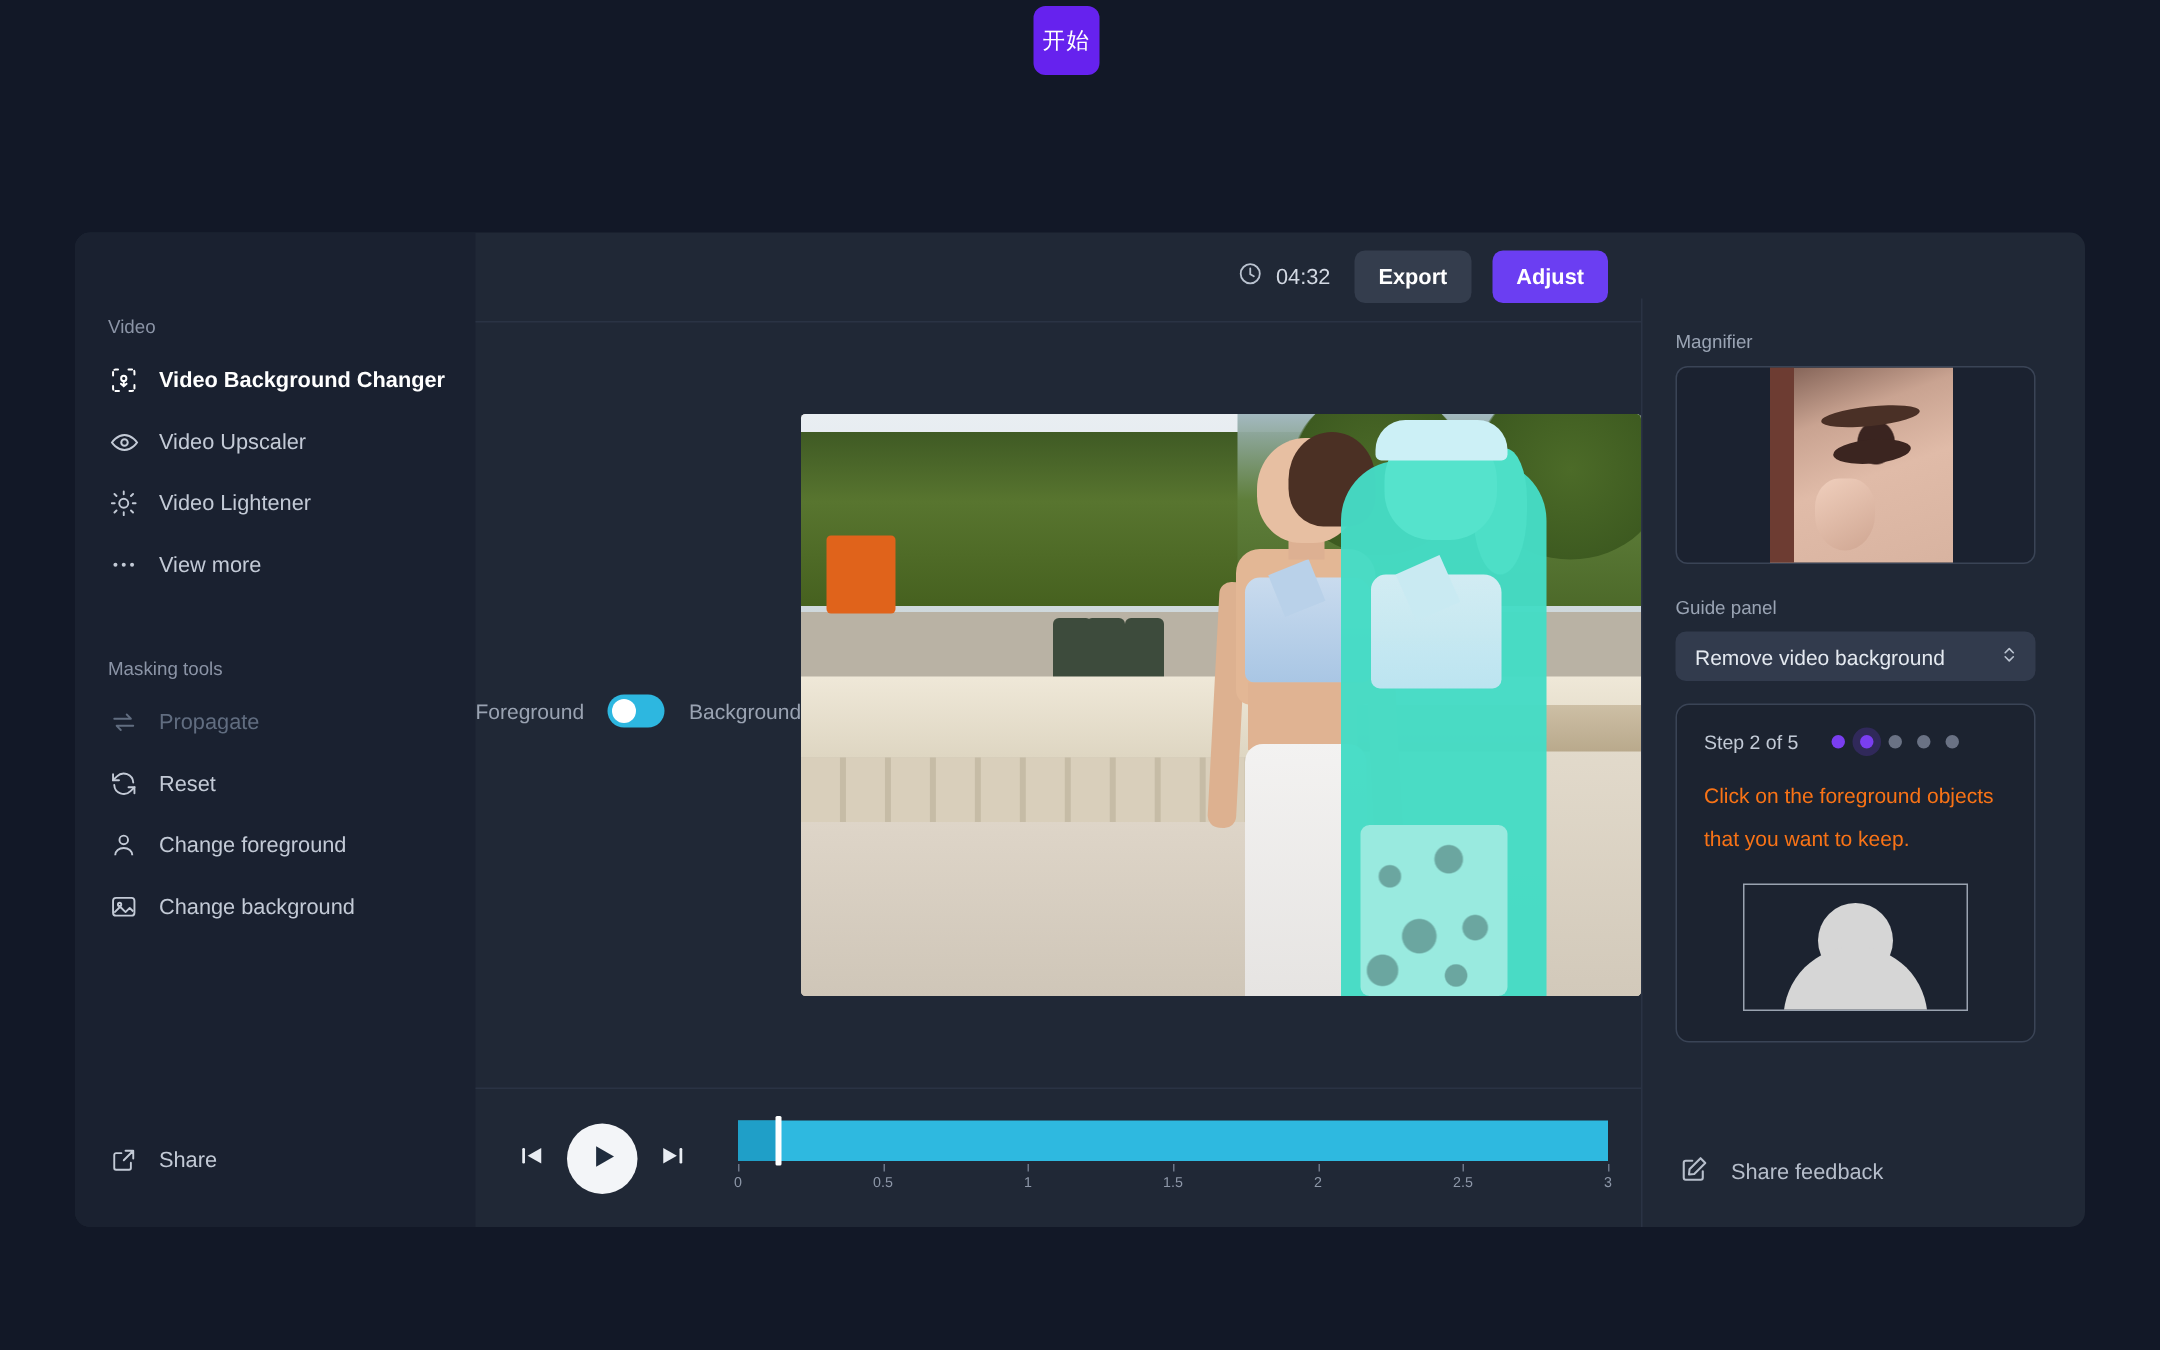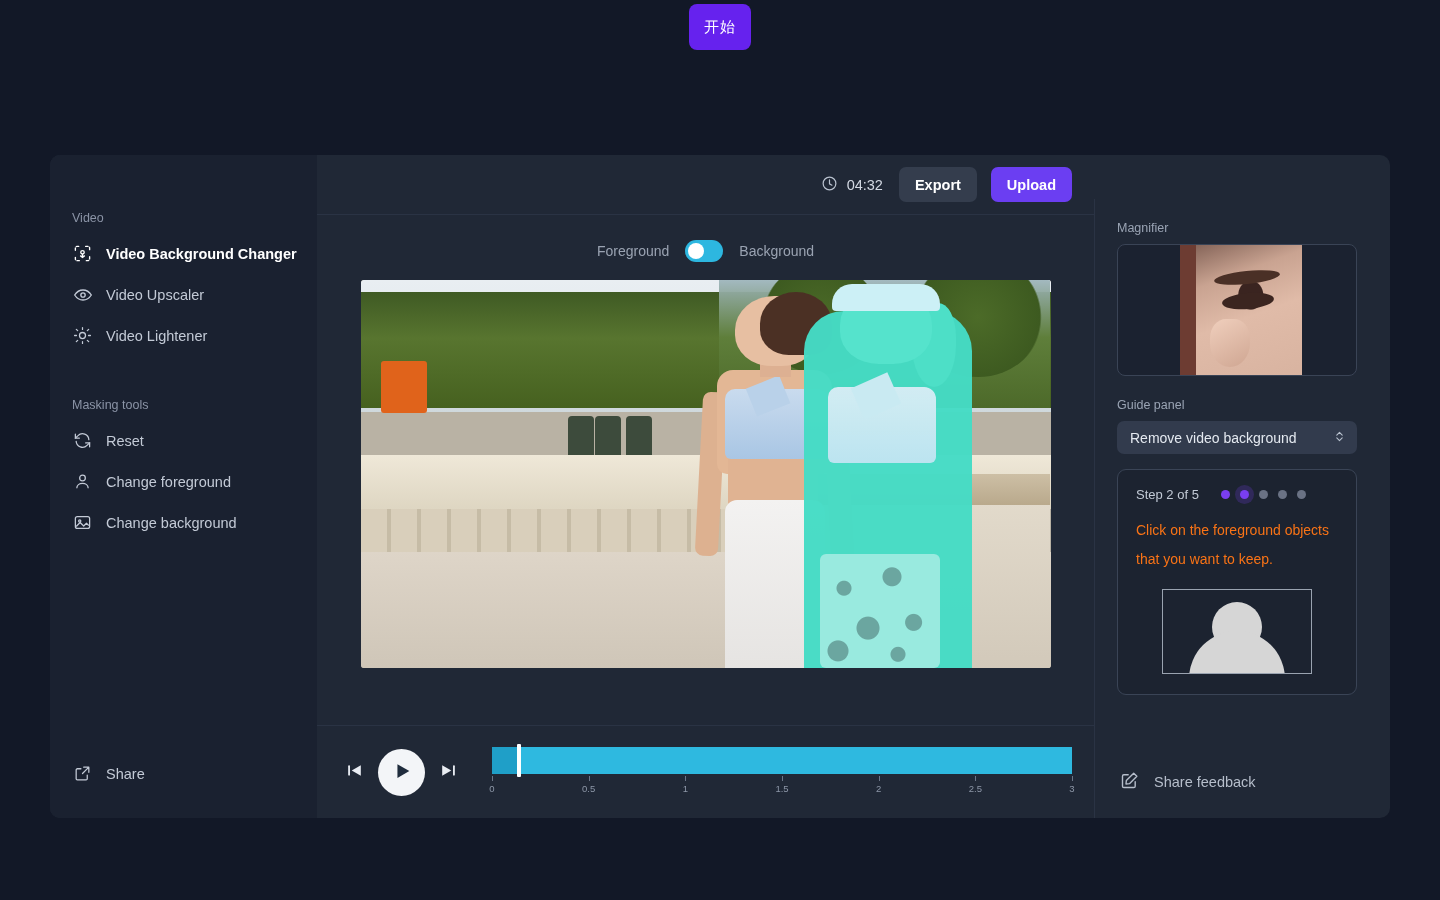--- a/index.html
+++ b/index.html
@@ -7,21 +7,21 @@
     width: 1440px; height: 900px;
     background: #121827;
     font-family: "Liberation Sans", sans-serif;
     overflow: hidden;
   }
   .page { position: relative; width: 1440px; height: 900px; }
 
   
   .start-btn {
     position: absolute; left: 689px; top: 4px;
-    width: 62px; height: 46px;
+    width: 44px; height: 46px;
     background: #6622ee; border: none; border-radius: 8px;
     color: #fff; font-size: 15px; letter-spacing: 1px;
     display: flex; align-items: center; justify-content: center;
     cursor: pointer;
   }
 
   
   .app {
     position: absolute; left: 50px; top: 155px;
     width: 1340px; height: 663px;
@@ -73,21 +73,21 @@
     color: #d3d9e3; font-size: 14.5px; margin-right: 2px; }
   .btn {
     border: none; border-radius: 7px; cursor: pointer;
     font-size: 14.5px; font-weight: bold; color: #ffffff;
     height: 35px; padding: 0 16px;
   }
   .btn.export { background: #343d4d; }
   .btn.upload { background: #6b3ef2; }
 
   .stage {
-    flex: 1 1 auto; display: flex; flex-direction: column;
+    flex: 1 1 auto; display: flex; flex-direction: row;
     align-items: center; border-bottom: 1px solid #2a3344;
     min-height: 0;
     text-align: right;
   }
   .fg-bg-toggle {
     display: flex; align-items: center; gap: 16px;
     margin-top: 25px; margin-bottom: 18px;
   }
   .fg-bg-toggle .lbl { color: #9aa3b2; font-size: 14px; }
   .switch {
@@ -307,23 +307,41 @@
       <div class="side-item">
         <span class="ico">
           <svg width="19" height="19" viewBox="0 0 24 24" fill="none" stroke="#c3cad6" stroke-width="1.6" stroke-linecap="round">
             <circle cx="12" cy="12" r="3.8"></circle>
             <path d="M12 2v2.4M12 19.6V22M4.2 4.2l1.7 1.7M18.1 18.1l1.7 1.7M2 12h2.4M19.6 12H22M4.2 19.8l1.7-1.7M18.1 5.9l1.7-1.7"></path>
           </svg>
         </span>
         <span>Video Lightener</span>
       </div>
 
+      <div class="side-item">
+        <span class="ico">
+          <svg width="19" height="19" viewBox="0 0 24 24" fill="#c3cad6">
+            <circle cx="5" cy="12" r="1.7"></circle>
+              <circle cx="12" cy="12" r="1.7"></circle>
+              <circle cx="19" cy="12" r="1.7"></circle>
+          </svg>
+        </span>
+        <span>View more</span>
+      </div>
 
       <div class="side-section-label masking">Masking tools</div>
 
+      <div class="side-item disabled">
+        <span class="ico">
+          <svg width="19" height="19" viewBox="0 0 24 24" fill="none" stroke="#616d80" stroke-width="1.6" stroke-linecap="round" stroke-linejoin="round">
+            <path d="M4 9h14l-3.5-3.5M20 15H6l3.5 3.5"></path>
+          </svg>
+        </span>
+        <span>Propagate</span>
+      </div>
 
       <div class="side-item">
         <span class="ico">
           <svg width="19" height="19" viewBox="0 0 24 24" fill="none" stroke="#c3cad6" stroke-width="1.6" stroke-linecap="round">
             <path d="M20 11a8 8 0 0 0-13.7-5.2L3 9"></path>
               <path d="M3 4v5h5"></path>
             <path d="M4 13a8 8 0 0 0 13.7 5.2L21 15"></path>
               <path d="M21 20v-5h-5"></path>
           </svg>
         </span>
@@ -371,21 +389,21 @@
         <div class="timer">
           <span>
             <svg width="17" height="17" viewBox="0 0 24 24" fill="none" stroke="#b9c2cf" stroke-width="1.7" stroke-linecap="round">
               <circle cx="12" cy="12" r="9"></circle>
                 <path d="M12 7v5.4l3.4 2"></path>
             </svg>
           </span>
           <span>04:32</span>
         </div>
         <button class="btn export">Export</button>
-        <button class="btn upload">Upload</button>
+        <button class="btn upload">Adjust</button>
       </div>
 
       <div class="stage">
         <div class="fg-bg-toggle">
           <span class="lbl">Foreground</span>
           <span class="switch">
             <span class="knob"></span>
           </span>
           <span class="lbl">Background</span>
         </div>

